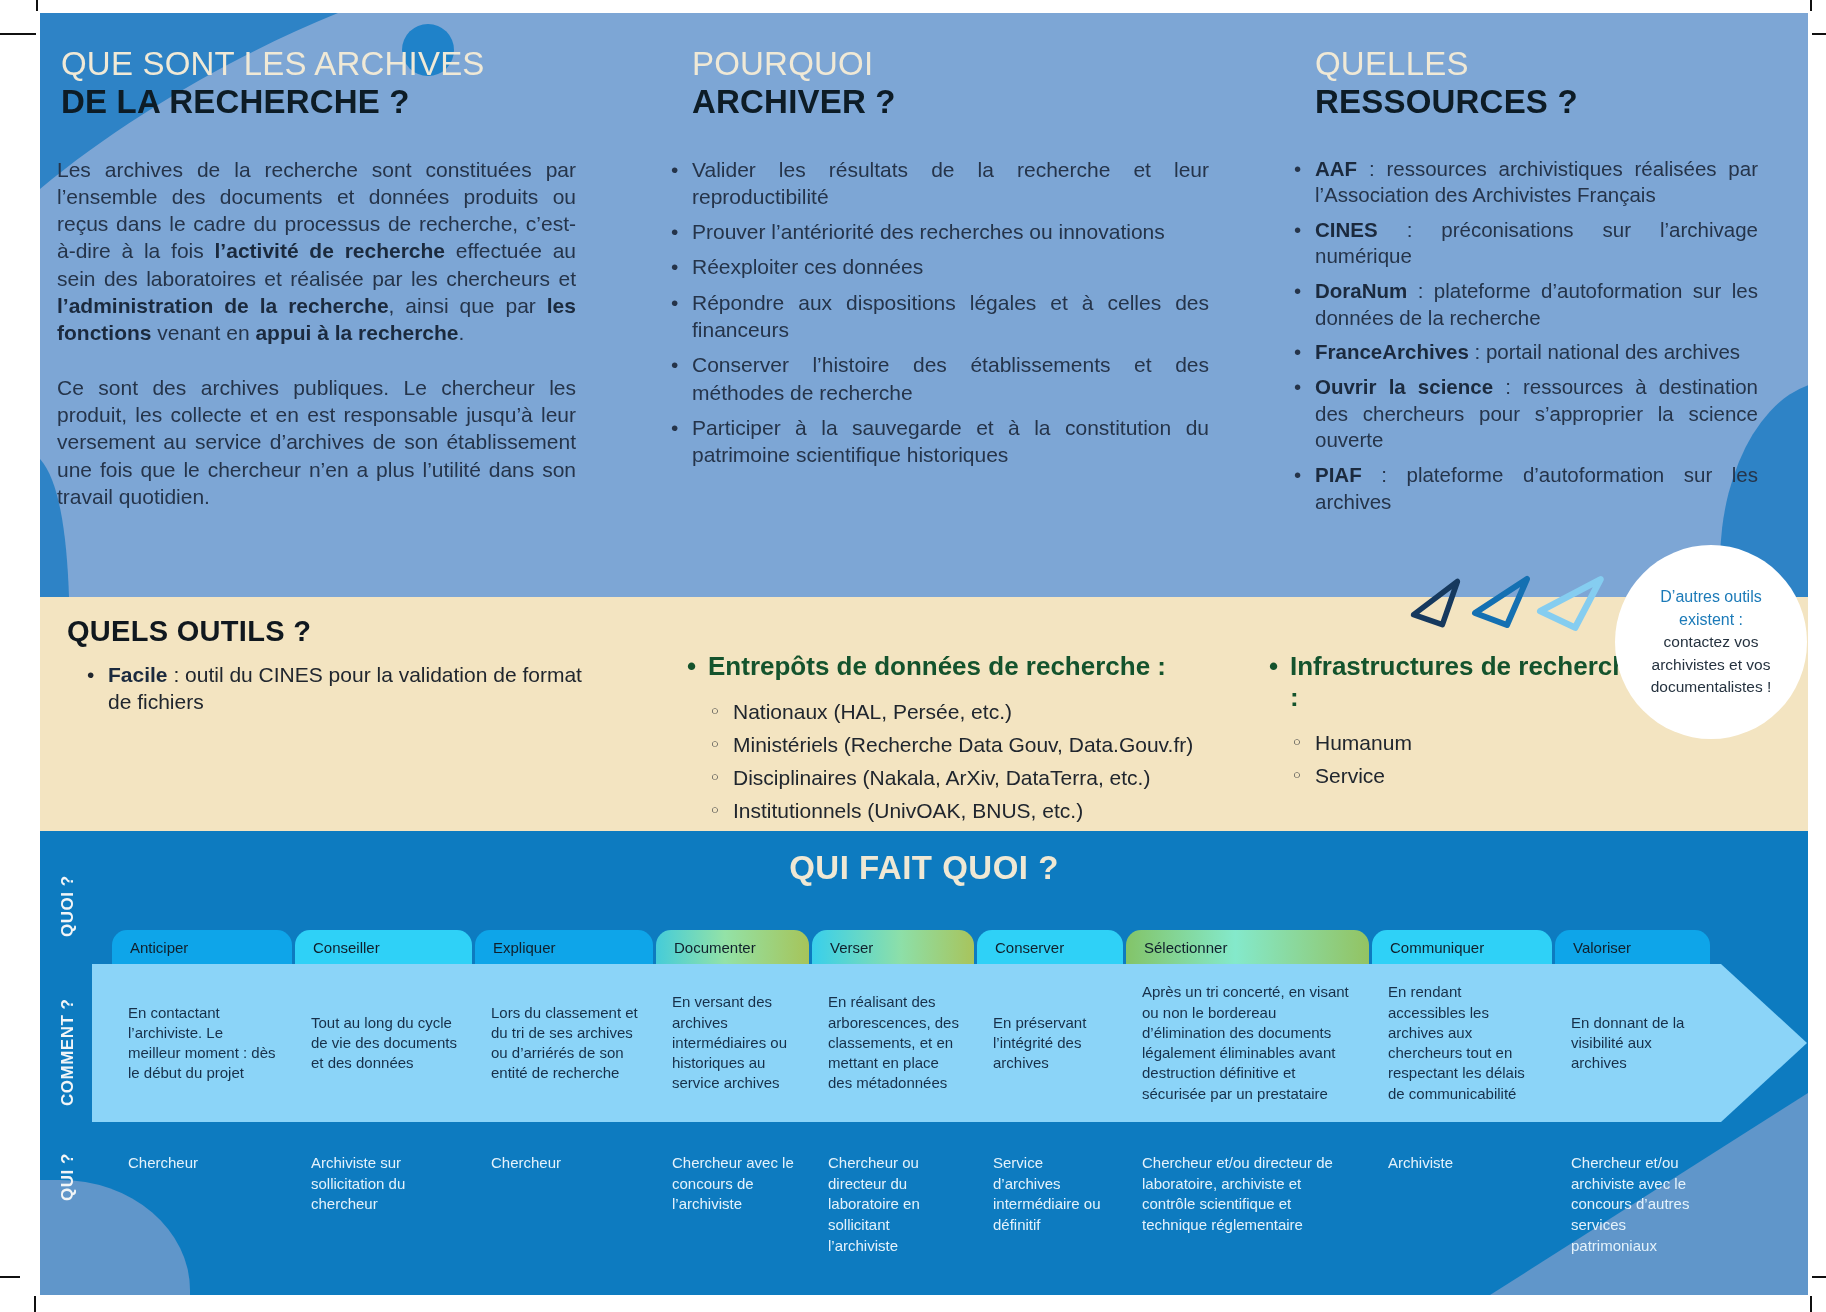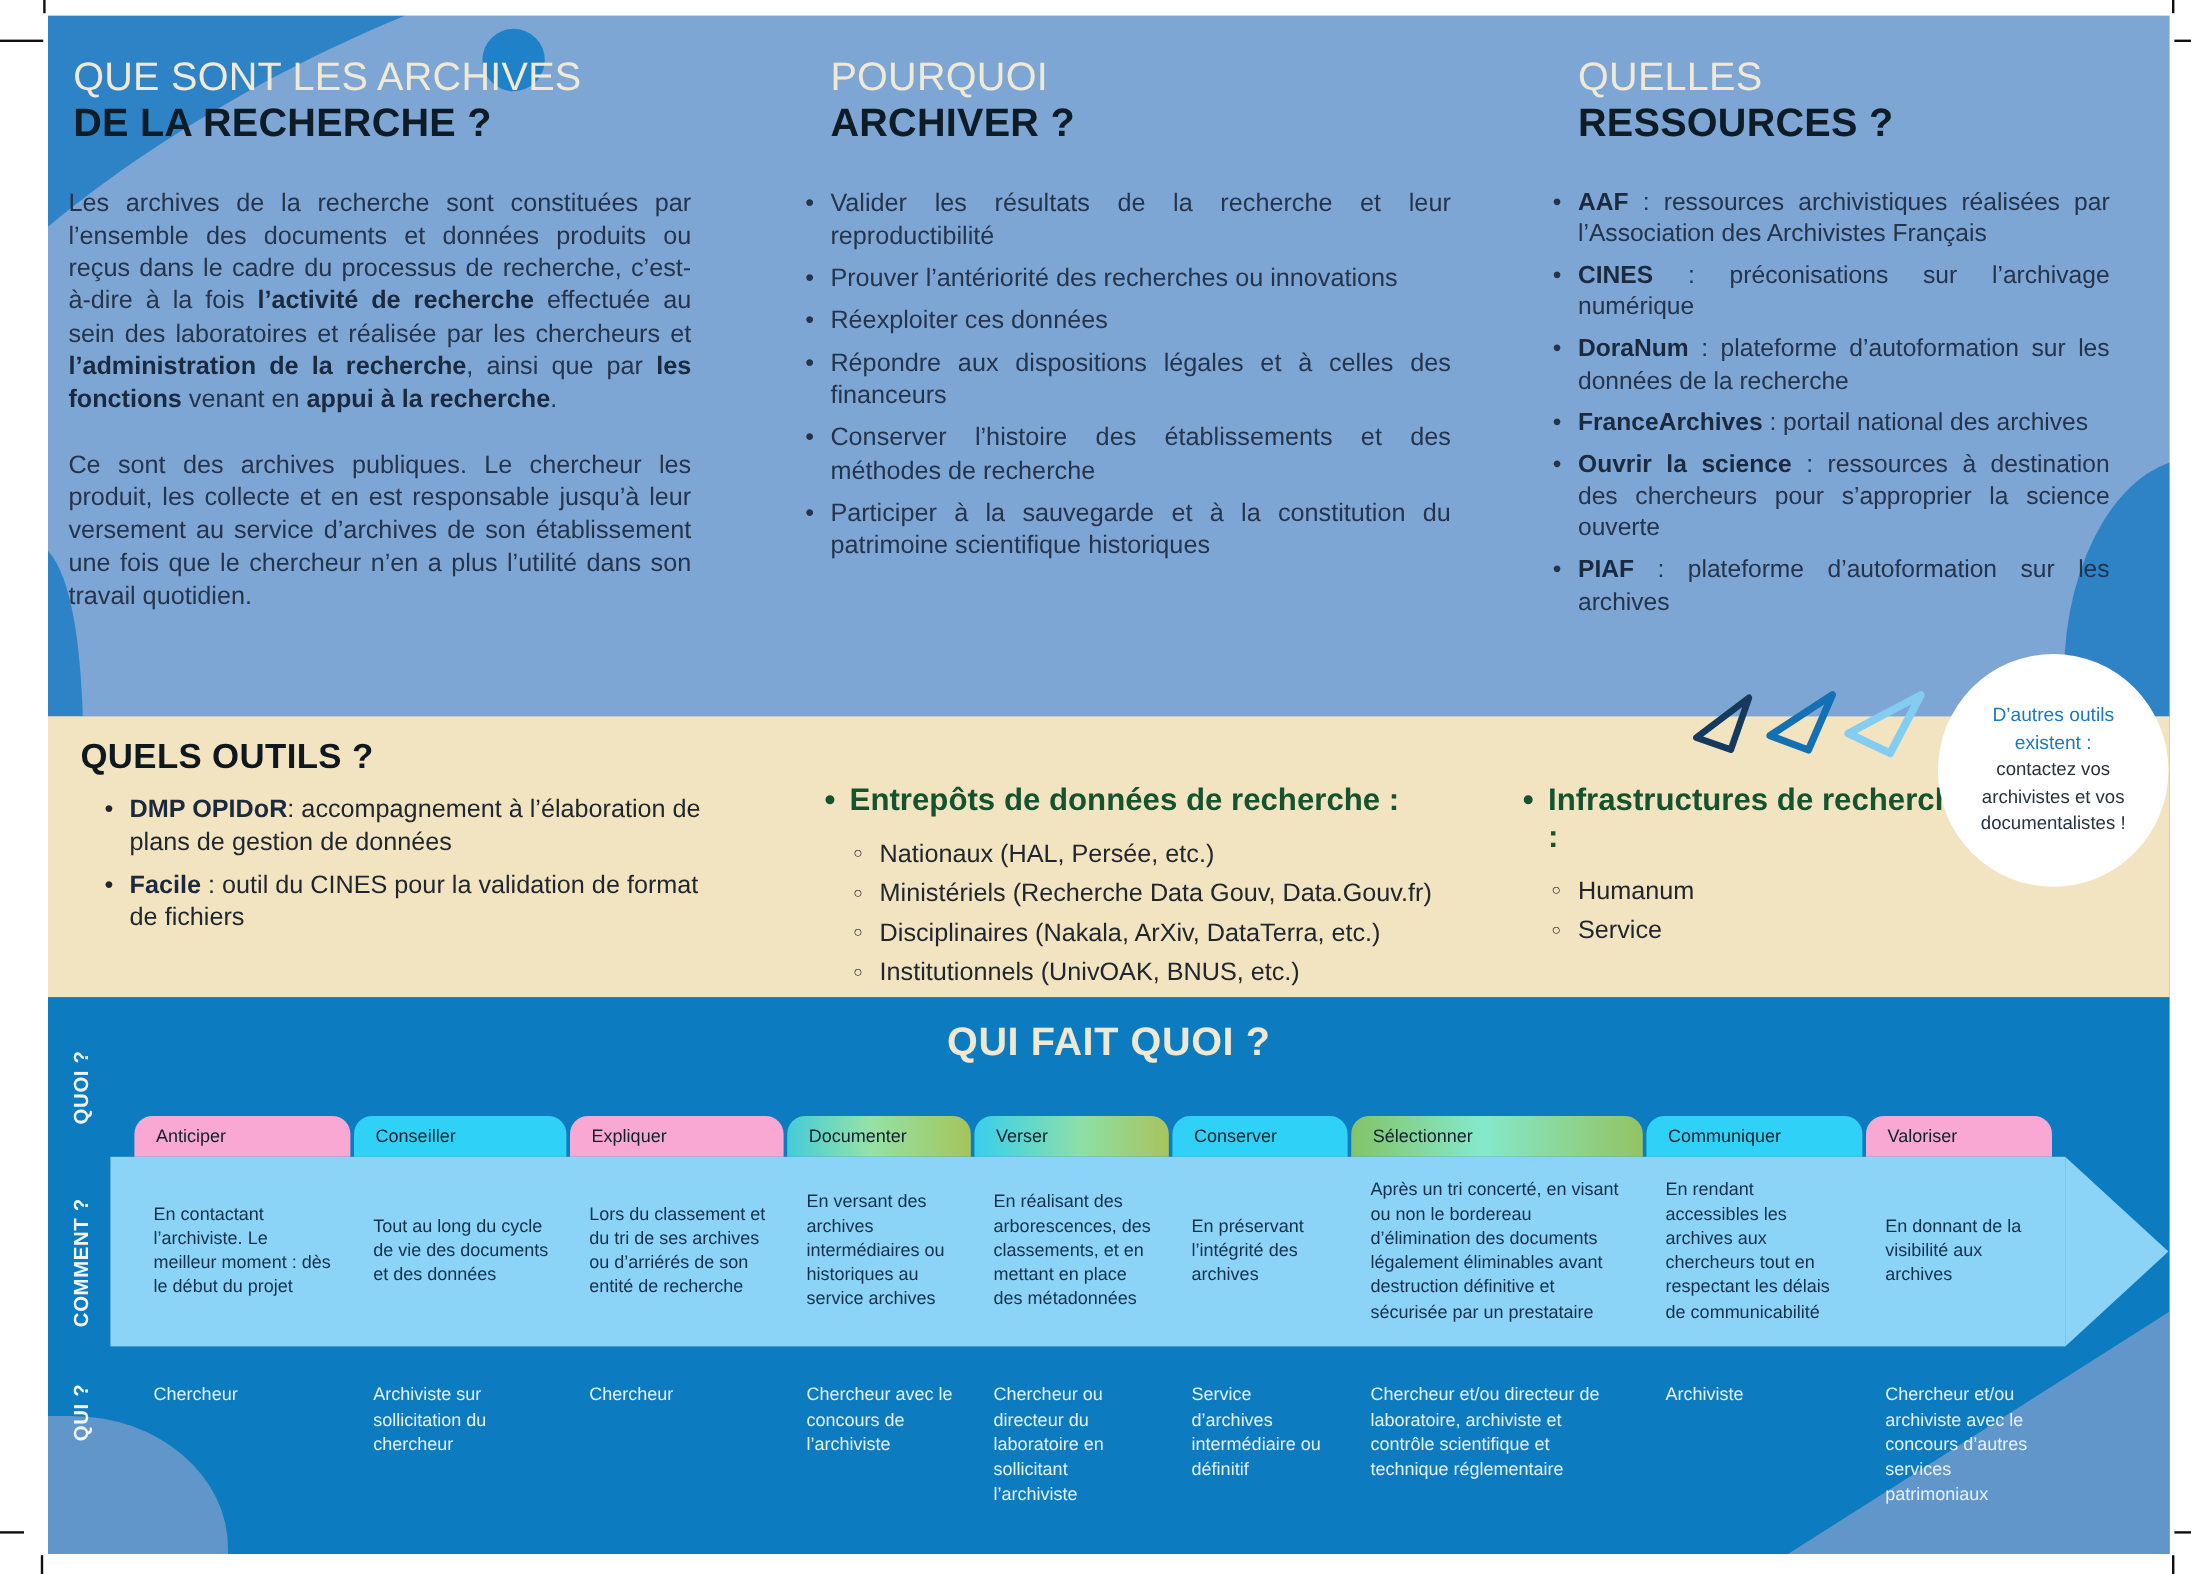--- a/index.html
+++ b/index.html
@@ -65,21 +65,21 @@
             color:#f2f5f7; letter-spacing:0.5px; }
   .vlabel-quoi    { top:842px; height:102px; }
   .vlabel-comment { top:958px; height:162px; }
   .vlabel-qui     { top:1122px; height:84px; }
 
   .cols-grid { display:grid; grid-template-columns:180px 177px 178px 153px 162px 146px 243px 180px 155px;
                column-gap:3px; }
   .chips-row { position:absolute; left:72px; top:917px; }
   .chip { height:34px; border-radius:15px 15px 0 0; display:flex; align-items:center;
           padding-left:18px; font-size:15px; color:#10202c; box-sizing:border-box; }
-  .chip-green { background:#f9a8d4; }
+  .chip-green { background:#0ea5e9; }
   .chip-cyan  { background:#2fd1f7; }
   .chip-documenter   { background:linear-gradient(90deg,#45ccd9,#93e2a7 45%,#a6c45a); }
   .chip-verser       { background:linear-gradient(90deg,#38cfec,#8ddfa8 55%,#a8c45c); }
   .chip-selectionner { background:linear-gradient(90deg,#83c468,#84e9cb 45%,#93c362); }
 
   .how-band { position:absolute; left:52px; top:951px; width:1629px; height:158px; background:#8bd4f8; }
   .how-band::after { content:""; position:absolute; left:100%; top:0;
                      border-top:79px solid transparent; border-bottom:79px solid transparent;
                      border-left:86px solid #8bd4f8; }
   .how-grid { position:absolute; left:20px; top:0; height:158px; }
@@ -157,21 +157,20 @@
         <li><b>FranceArchives</b><span> : portail national des archives</span></li>
         <li><b>Ouvrir la science</b><span> : ressources à destination des chercheurs pour s’approprier la science ouverte</span></li>
         <li><b>PIAF</b><span> : plateforme d’autoformation sur les archives</span></li>
       </ul>
   </section>
 
   <section class="tools-left">
     <h2 class="tools-title">QUELS OUTILS ?</h2>
     <ul class="blist">
 
-    <li><b>DMP OPIDoR</b><span>: accompagnement à l’élaboration de plans de gestion de données</span></li>
         <li><b>Facile</b><span> : outil du CINES pour la validation de format de fichiers</span></li>
       </ul>
   </section>
 
   <section class="tools-mid">
     <p class="beige-head"><b>Entrepôts de données de recherche :</b></p>
     <ul class="sublist">
 
     <li>Nationaux (HAL, Persée, etc.)</li>
         <li>Ministériels (Recherche Data Gouv, Data.Gouv.fr)</li>

